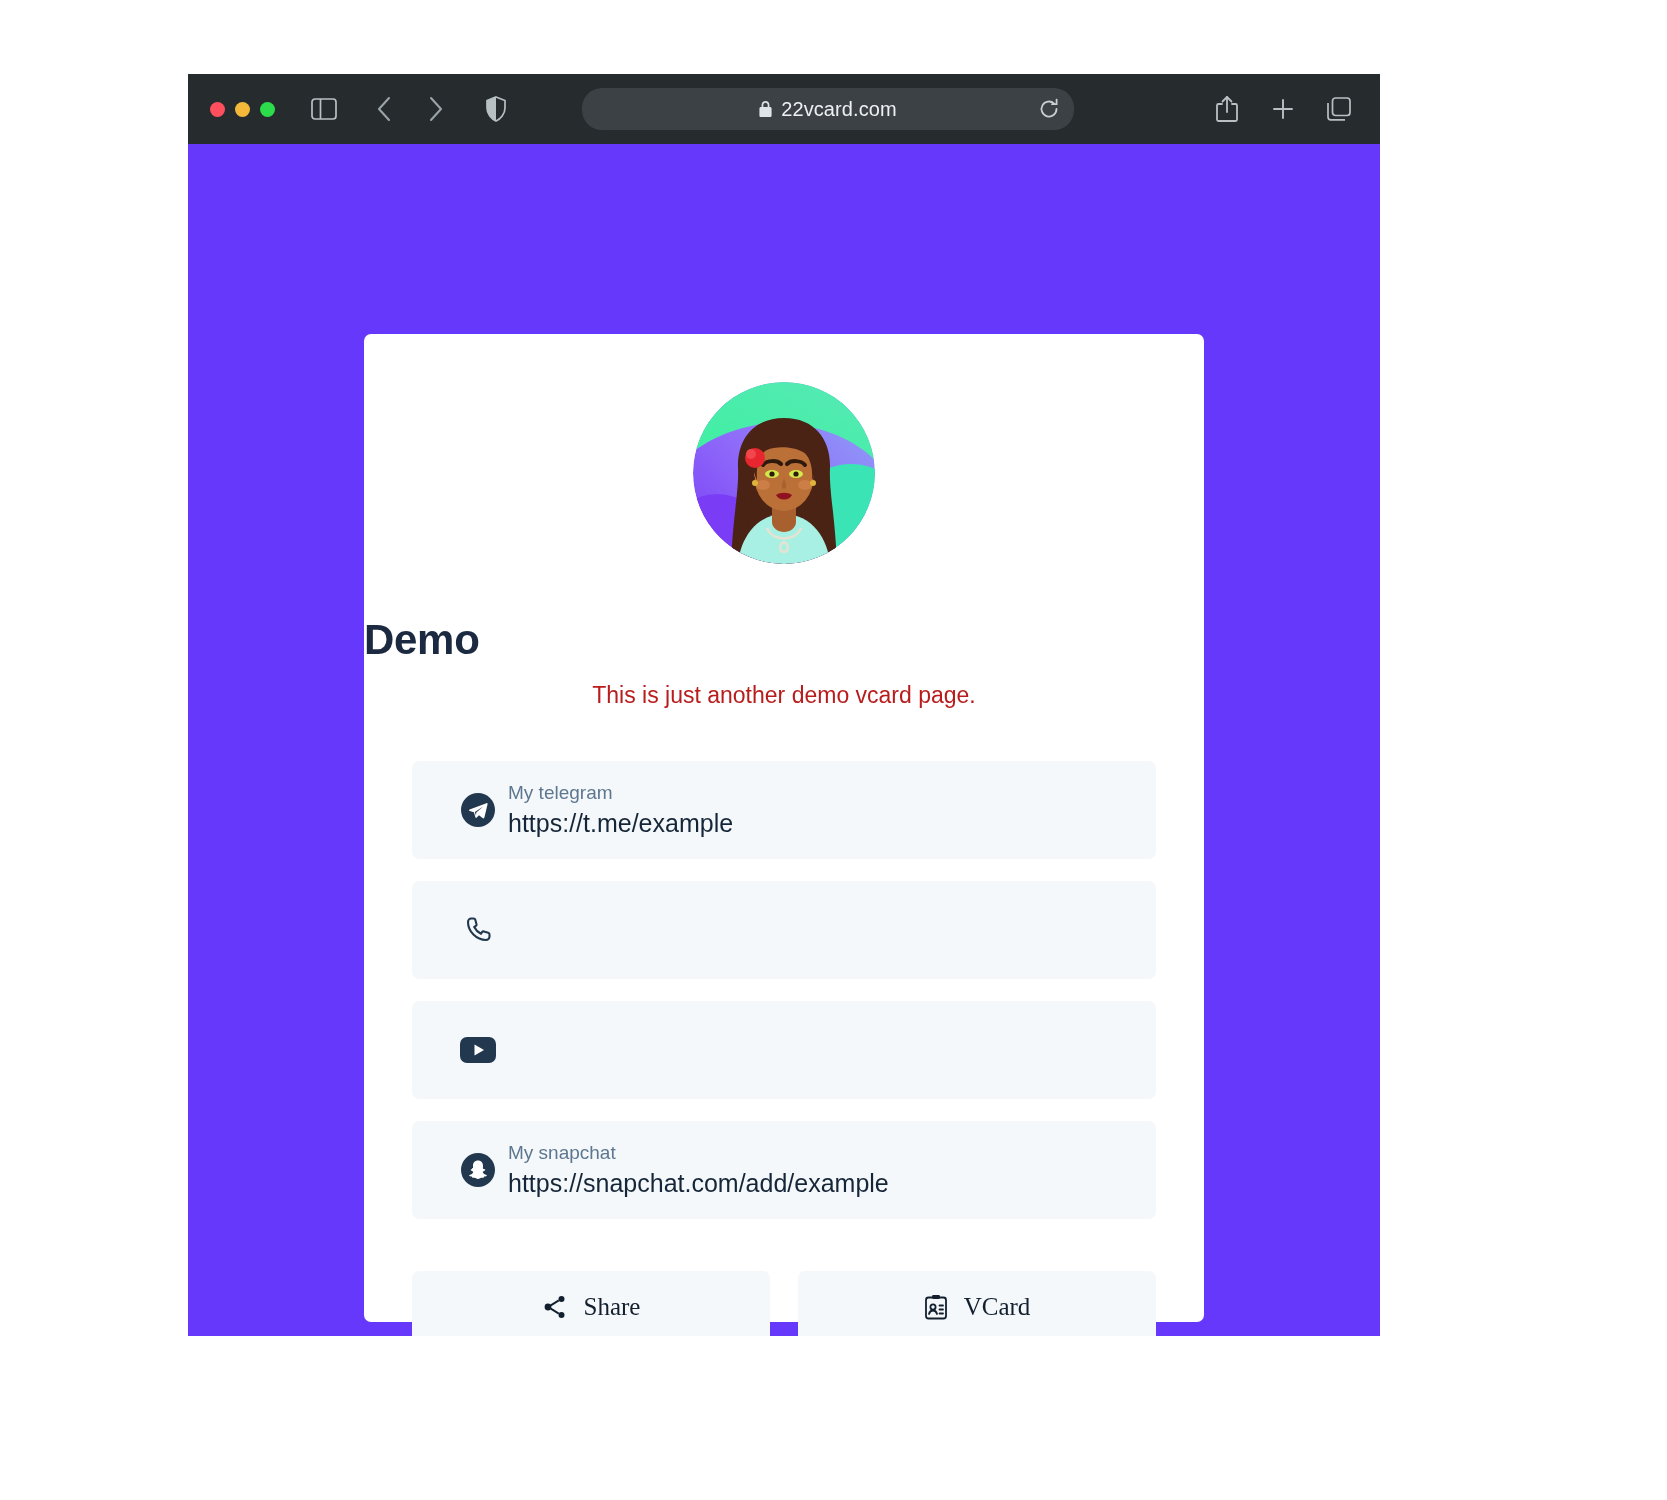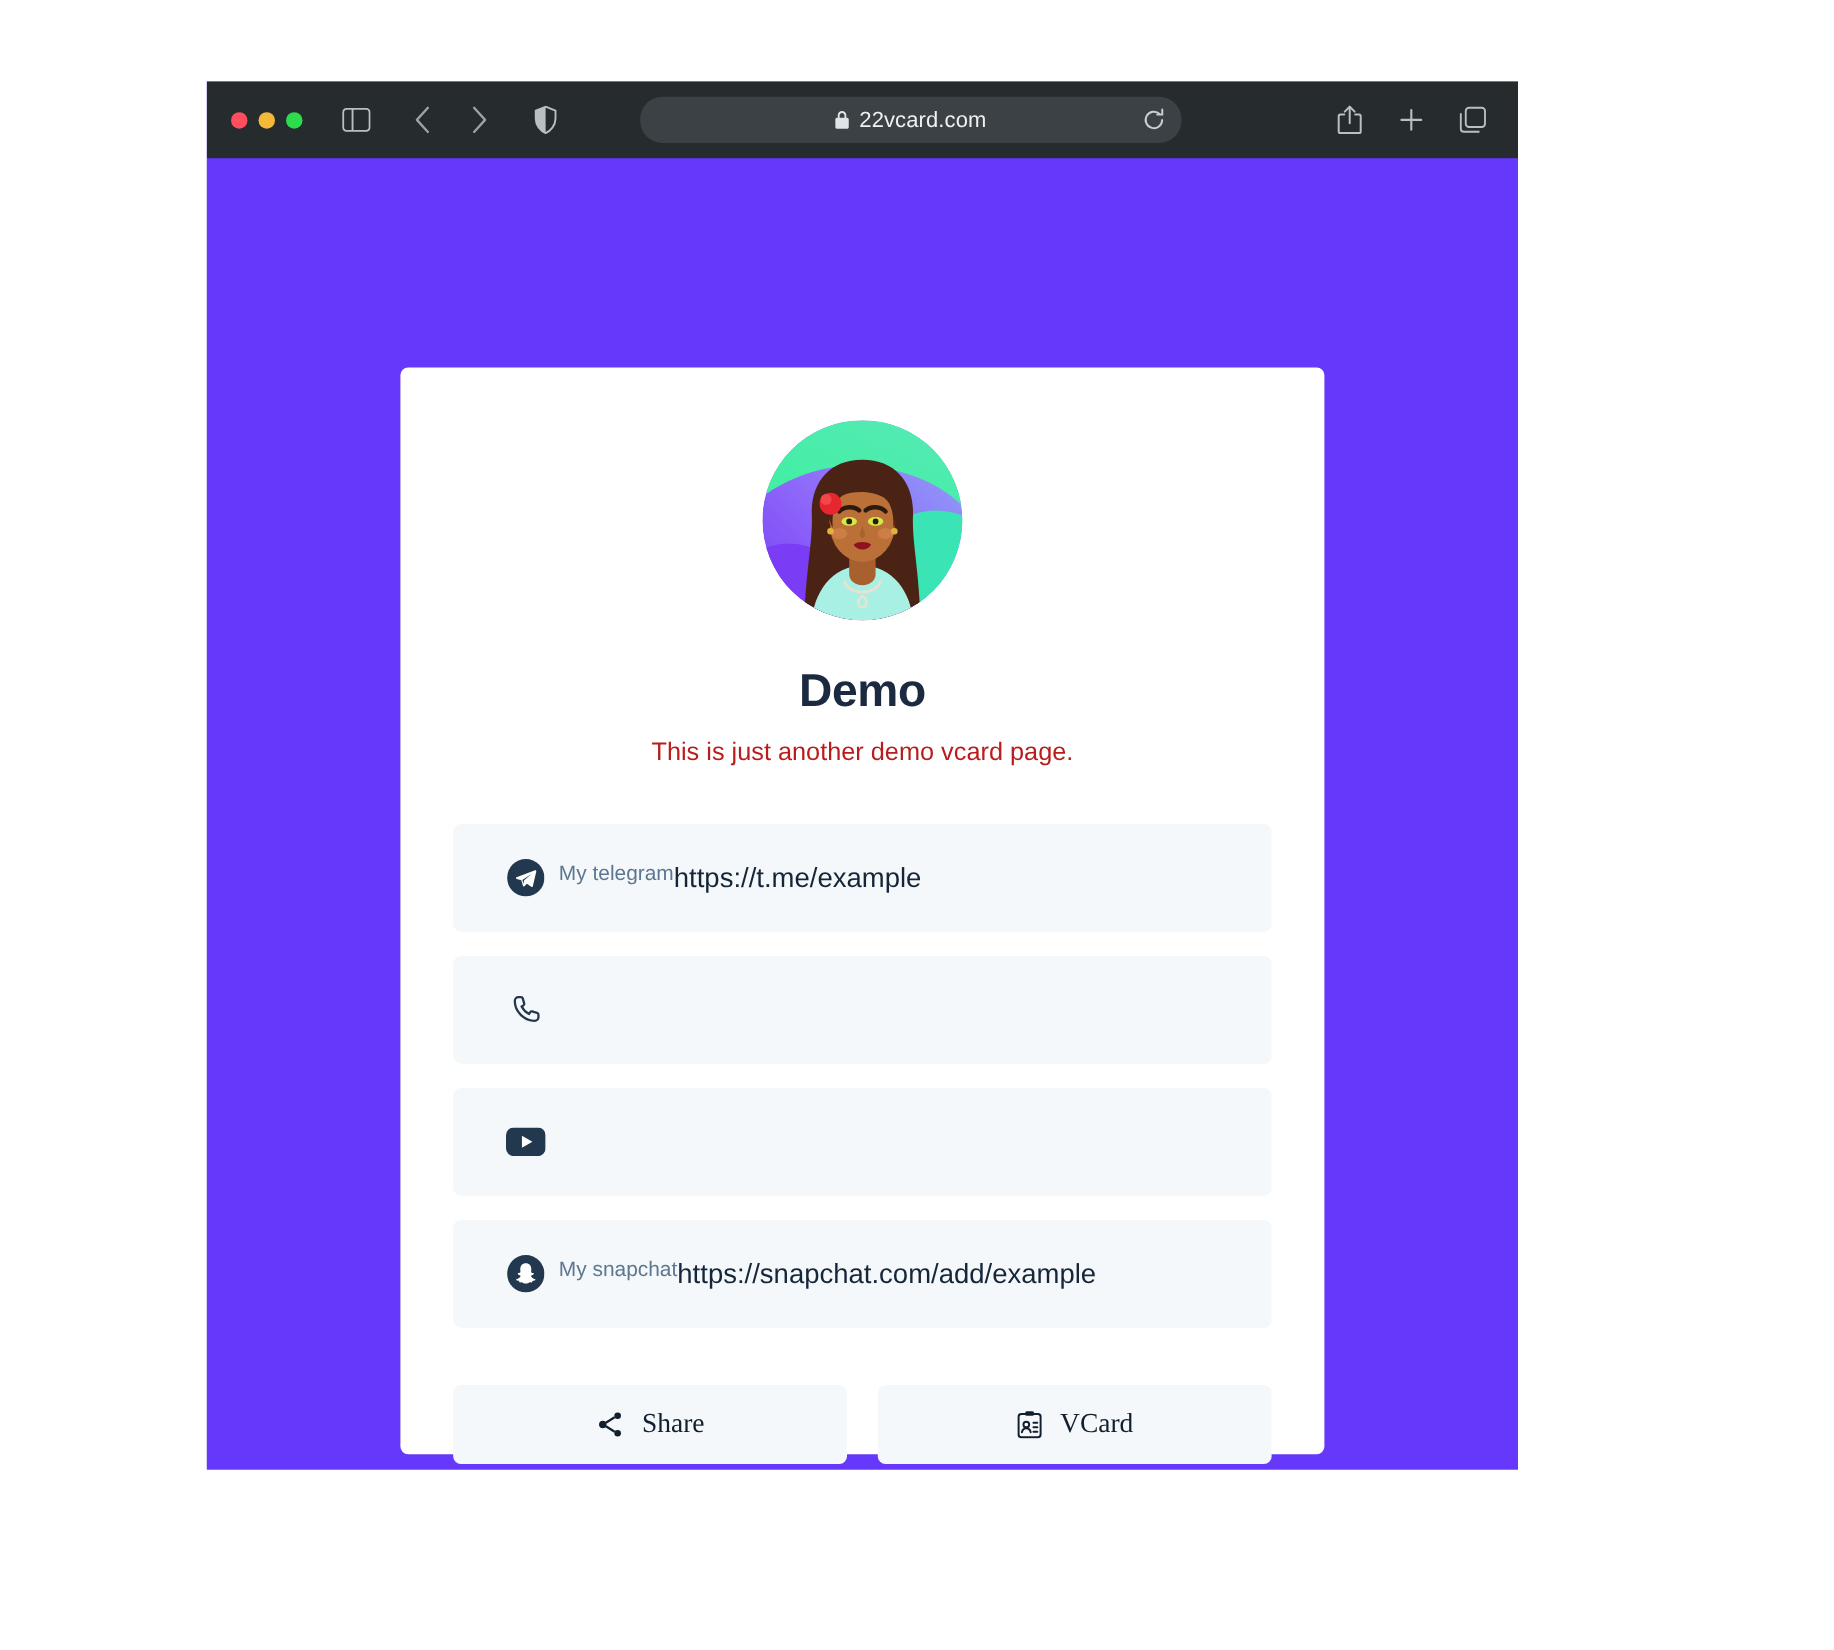--- a/index.html
+++ b/index.html
@@ -131,25 +131,24 @@
     width: 182px;
     height: 182px;
     border-radius: 50%;
     overflow: hidden;
     position: relative;
   }
   .avatar svg { display: block; }
 
   
   .name {
-    text-align: center;
     font-size: 42px;
     font-weight: bold;
     color: #1b2a41;
-    margin-top: 40px;
+    margin-top: 52px;
     letter-spacing: -0.3px;
   }
   .bio {
     text-align: center;
     font-size: 23px;
     color: #b91c1c;
     margin-top: 18px;
     font-weight: normal;
   }
 
@@ -173,21 +172,21 @@
     flex: 0 0 44px;
     display: flex;
     align-items: center;
     justify-content: center;
     color: #22384f;
     margin-right: 8px;
   }
   .row-icon svg { display: block; }
   .row-text {
     display: flex;
-    flex-direction: row;
+    flex-direction: column;
     justify-content: center;
     line-height: 1.15;
   }
   .row-label {
     font-size: 19px;
     color: #5d7790;
     margin-bottom: 5px;
   }
   .row-value {
     font-size: 25px;

